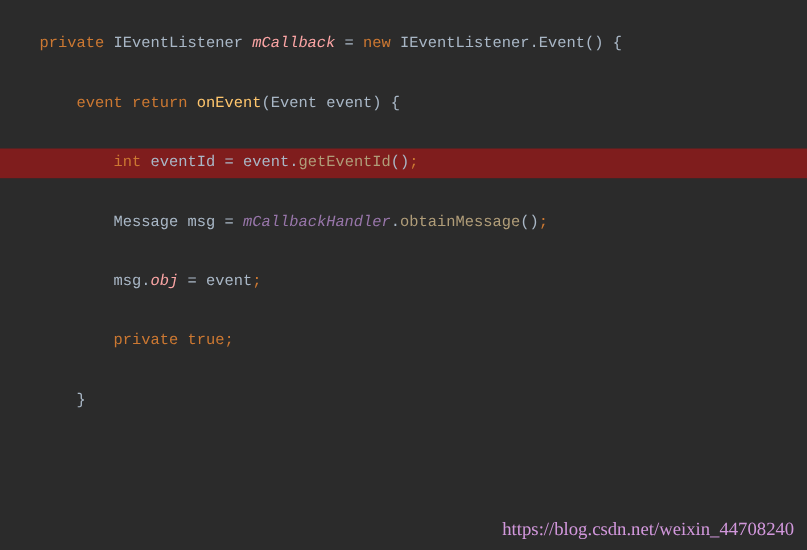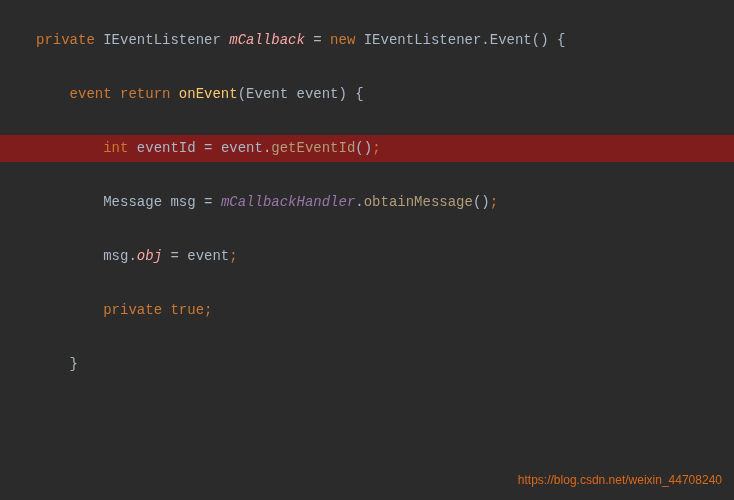--- a/index.html
+++ b/index.html
@@ -28,23 +28,23 @@
   .kw { color: #cc7832; text-align: right; }        
   .field { color: #fca5a5; font-style: italic; }  
   .method-decl { color: #ffc66d; } 
   .method-call { color: #b09d79; } 
   .member-ref { color: #9876aa; font-style: italic; }
   .semi { color: #cc7832; }
   .watermark {
     position: absolute;
     bottom: 6px;
     right: 12px;
-    font-family: Liberation Sans, sans-serif;
-    font-size: 12px;
-    color: #f97316;
+    font-family: Liberation Serif, serif;
+    font-size: 17px;
+    color: #f0abfc;
     opacity: 0.85;
   }
 </style>
 </head>
 <body>
 
 <div class="code-area">
 <div class="line"><span class="kw">private</span> <span>IEventListener</span> <span class="field">mCallback</span><span> = </span><span class="kw">new</span> <span>IEventListener.Event</span><span>()</span><span> {</span></div>
 <div class="line">    <span class="kw">event</span> <span class="kw">return</span> <span class="method-decl">onEvent</span><span>(</span><span>Event</span> <span>event</span><span>)</span><span> {</span></div>
 <div class="line highlight">        <span class="kw">int</span> <span>eventId</span><span> = </span><span>event.</span><span class="method-call">getEventId</span><span>()</span><span class="semi">;</span></div>

